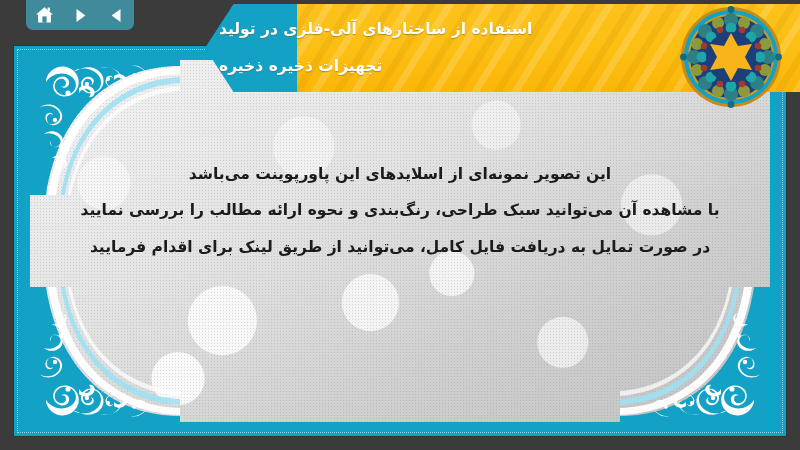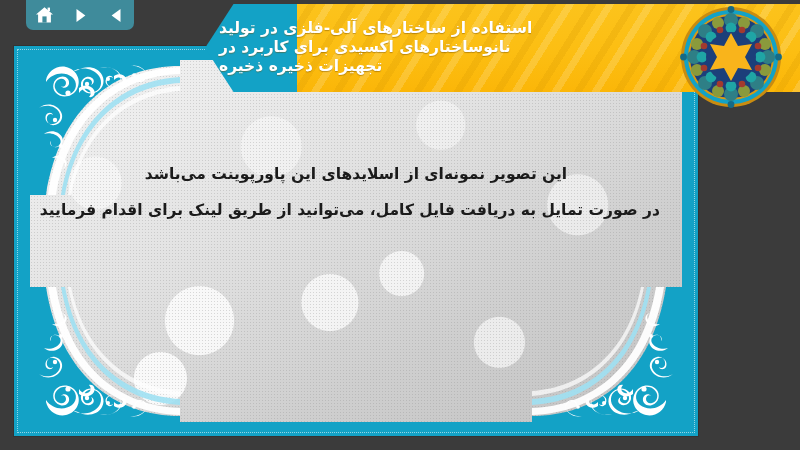--- a/index.html
+++ b/index.html
@@ -41,33 +41,33 @@
         rgba(255,255,255,.16) 0px, rgba(255,255,255,.16) 7px,
         rgba(255,255,255,0) 7px,  rgba(255,255,255,0) 15px,
         rgba(212,150,0,.22) 15px, rgba(212,150,0,.22) 22px,
         rgba(255,255,255,0) 22px, rgba(255,255,255,0) 34px
       ),
       linear-gradient(180deg,#fcc31c 0%,#fcbe12 55%,#fbb608 100%);
   }
   #banner-text{
     position:absolute;inset:0;z-index:3;
     display:flex;flex-direction:column;align-items:flex-end;justify-content:center;
-    padding:0 118px 0 14px;gap:1px;
+    padding:0 118px 0 14px;gap:19px;
     direction:rtl;
   }
   #banner-text .tline{
     color:#ffffff;font-size:15.5px;font-weight:bold;line-height:1.15;
     white-space:nowrap;
     text-shadow:0 1px 1px rgba(120,80,0,.45);
     letter-spacing:-.2px;
   }
 
   
   #slide{
-    position:absolute;left:14px;top:46px;width:684px;height:390px;
+    position:absolute;left:14px;top:46px;width:772px;height:390px;
     background:#13a2c6;
     z-index:10;
     box-shadow:0 0 0 1px rgba(0,0,0,.12);
   }
   
   #slide:before{
     content:"";position:absolute;inset:3px;
     border:1px dotted rgba(255,255,255,.55);
     pointer-events:none;z-index:3;
   }
@@ -225,32 +225,32 @@
             <circle cx="25" cy="60" r="2.2"></circle>
               <circle cx="31" cy="86" r="1.9"></circle>
             <path d="M49 28 c5-4 12-3 15 2 2 4-1 8-5 7 3-3 2-7-2-8 -3-1-6 1-8 4z"></path>
             <path d="M84 16 c4-3 10-2 12 2 1 3-1 6-4 6 2-3 1-6-2-6 -2-1-4 0-6 2z"></path>
           </g>
         </svg>
       </div>
 
       <div id="body-text">
         <div class="bline">این تصویر نمونه‌ای از اسلایدهای این پاورپوینت می‌باشد</div>
+        <div class="bline">با مشاهده آن می‌توانید سبک طراحی، رنگ‌بندی و نحوه ارائه مطالب را بررسی نمایید</div>
         <div class="bline">در صورت تمایل به دریافت فایل کامل، می‌توانید از طریق لینک برای اقدام فرمایید</div>
       </div>
 
     </div>
   </div>
 
   <div id="banner">
     <div id="banner-tail"></div>
     <div id="banner-band"></div>
     <div id="banner-text">
       <div class="tline">استفاده از ساختارهای آلی-فلزی در تولید</div>
-      <div class="tline">نانوساختارهای اکسیدی برای کاربرد در</div>
       <div class="tline">تجهیزات ذخیره ذخیره</div>
     </div>
   </div>
 
   <div id="medallion">
     <svg width="102" height="102" viewBox="0 0 102 102" aria-hidden="true">
       <circle cx="51" cy="51" r="50" fill="#c98c10"></circle>
       <circle cx="51" cy="51" r="47" fill="#13a2c6"></circle>
       <circle cx="51" cy="51" r="43" fill="#d79a16"></circle>
       <circle cx="51" cy="51" r="41" fill="#1c3f7a"></circle>

